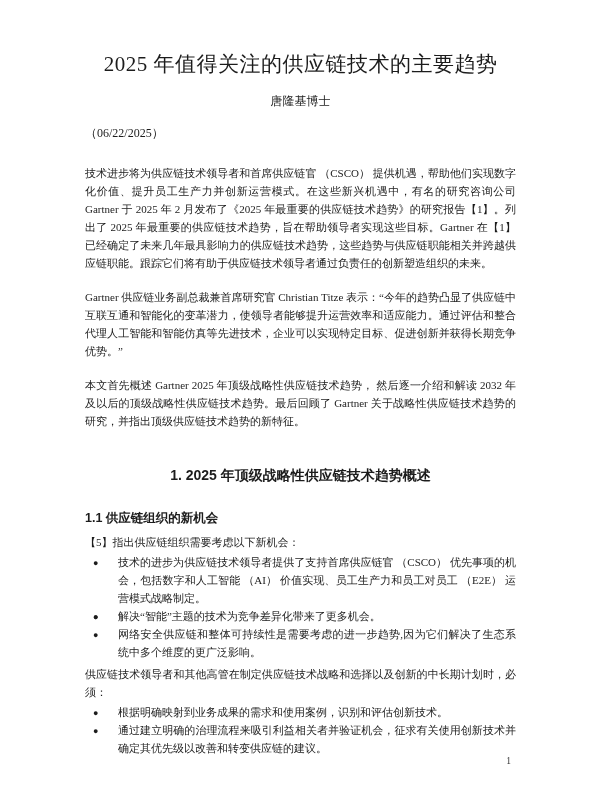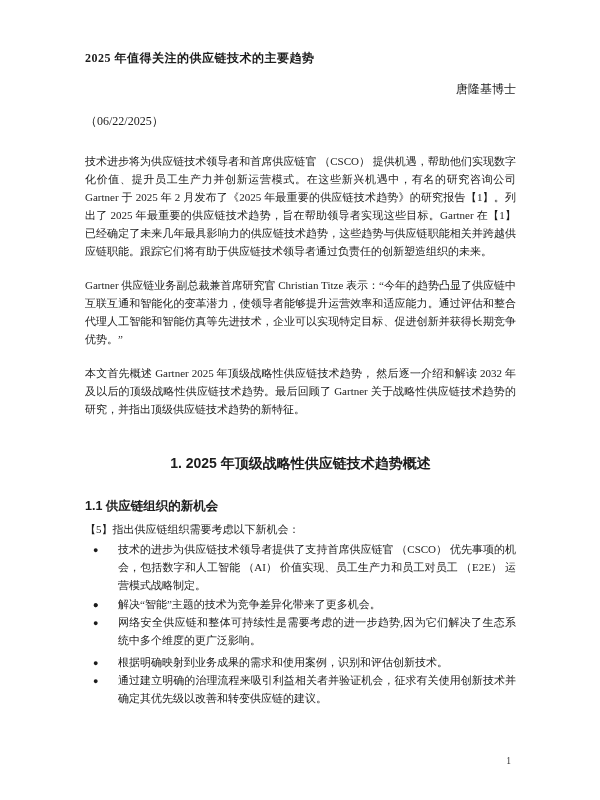--- a/index.html
+++ b/index.html
@@ -5,24 +5,24 @@
   html,body{margin:0;padding:0;background:#e9e9e9;}
   .page{
     width:600px;height:800px;box-sizing:border-box;
     background:#ffffff;color:#1c1c1c;
     padding:46px 84px 0 85px;
     font-family:"Liberation Serif","DejaVu Serif",serif;
     font-size:11px;line-height:1.64;text-align:justify;
     position:relative;overflow:hidden;
   }
   .doc-title{
-    font-size:12px;font-weight:700;text-align:left;
+    font-size:21px;font-weight:400;text-align:center;
     margin:4px 0 14px;line-height:1.35;letter-spacing:.5px;
   }
-  .author-line{font-size:12px;text-align:right;margin:0 0 12px;}
+  .author-line{font-size:12px;text-align:center;margin:0 0 12px;}
   .date-line{font-size:12px;text-align:left;margin:0 0 20px;}
   p.body-para{margin:0 0 16px;}
   h2.sec-heading{
     font-size:14px;font-weight:700;text-align:center;
     margin:36px 0 26px;line-height:1.3;
     font-family:"Liberation Sans","DejaVu Sans",sans-serif;
   }
   h3.sub-heading{
     font-size:12.5px;font-weight:700;text-align:left;
     margin:8px 0 6px;line-height:1.3;
@@ -67,20 +67,21 @@
     <li>
       <span class="dot">●</span>
       <span>解决“智能”主题的技术为竞争差异化带来了更多机会。</span>
     </li>
     <li>
       <span class="dot">●</span>
       <span>网络安全供应链和整体可持续性是需要考虑的进一步趋势,因为它们解决了生态系统中多个维度的更广泛影响。</span>
     </li>
   </ul>
 
+  <p class="list-intro">供应链技术领导者和其他高管在制定供应链技术战略和选择以及创新的中长期计划时，必须：</p>
   <ul class="bullets">
     <li>
       <span class="dot">●</span>
       <span>根据明确映射到业务成果的需求和使用案例，识别和评估创新技术。</span>
     </li>
     <li>
       <span class="dot">●</span>
       <span>通过建立明确的治理流程来吸引利益相关者并验证机会，征求有关使用创新技术并确定其优先级以改善和转变供应链的建议。</span>
     </li>
 

